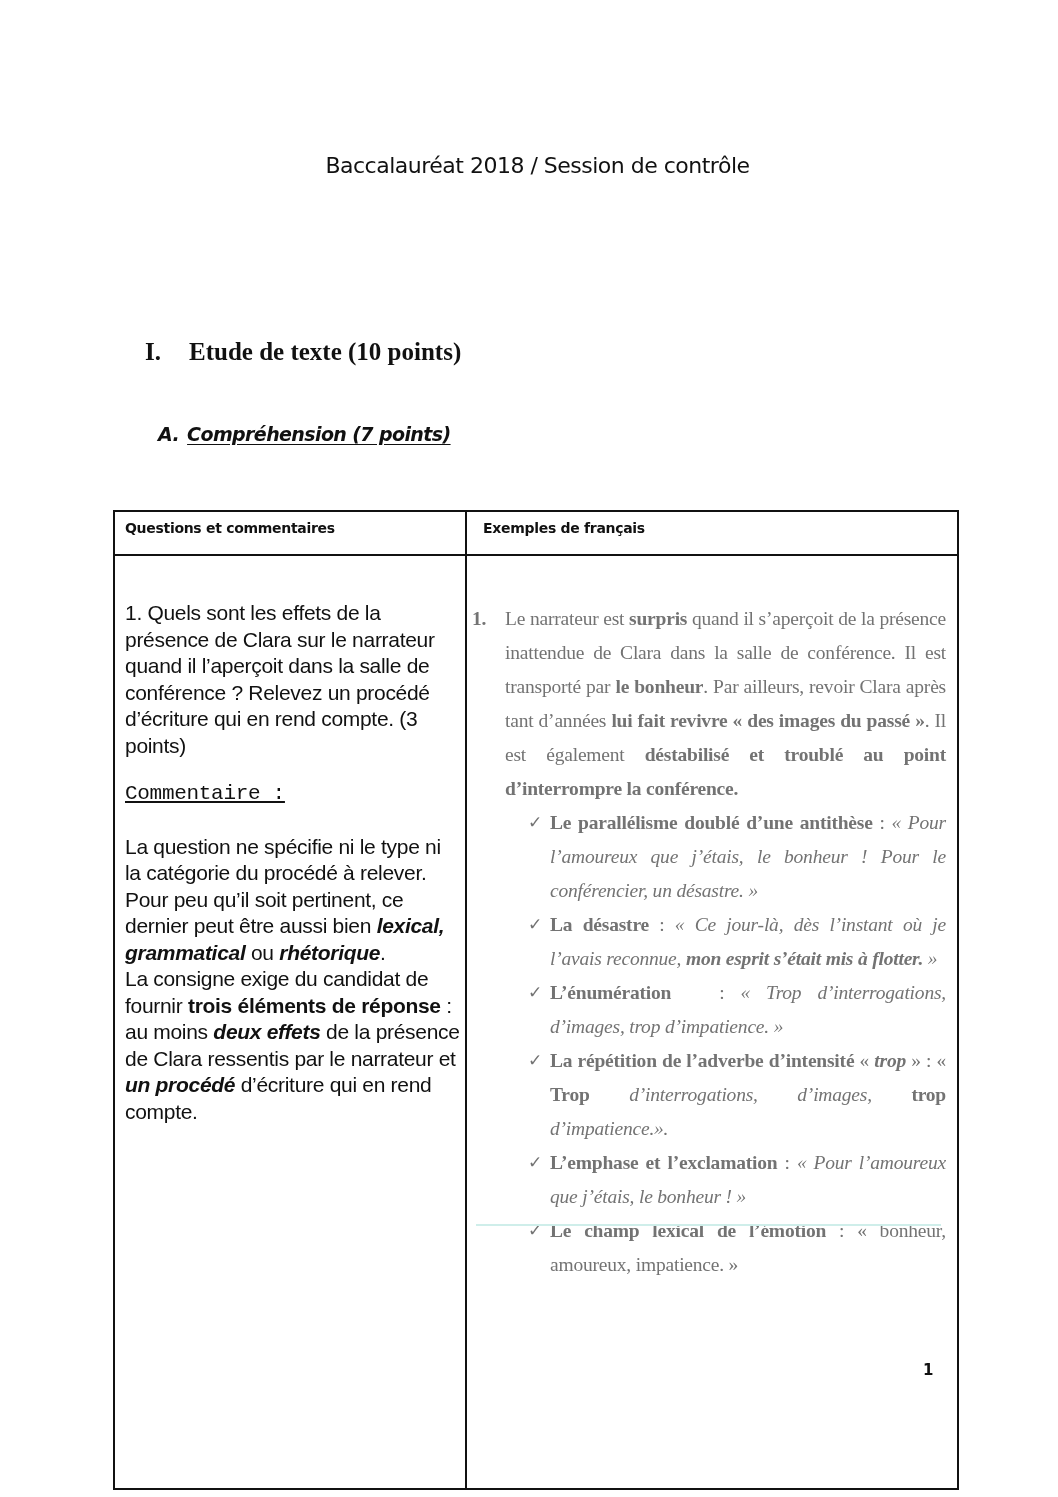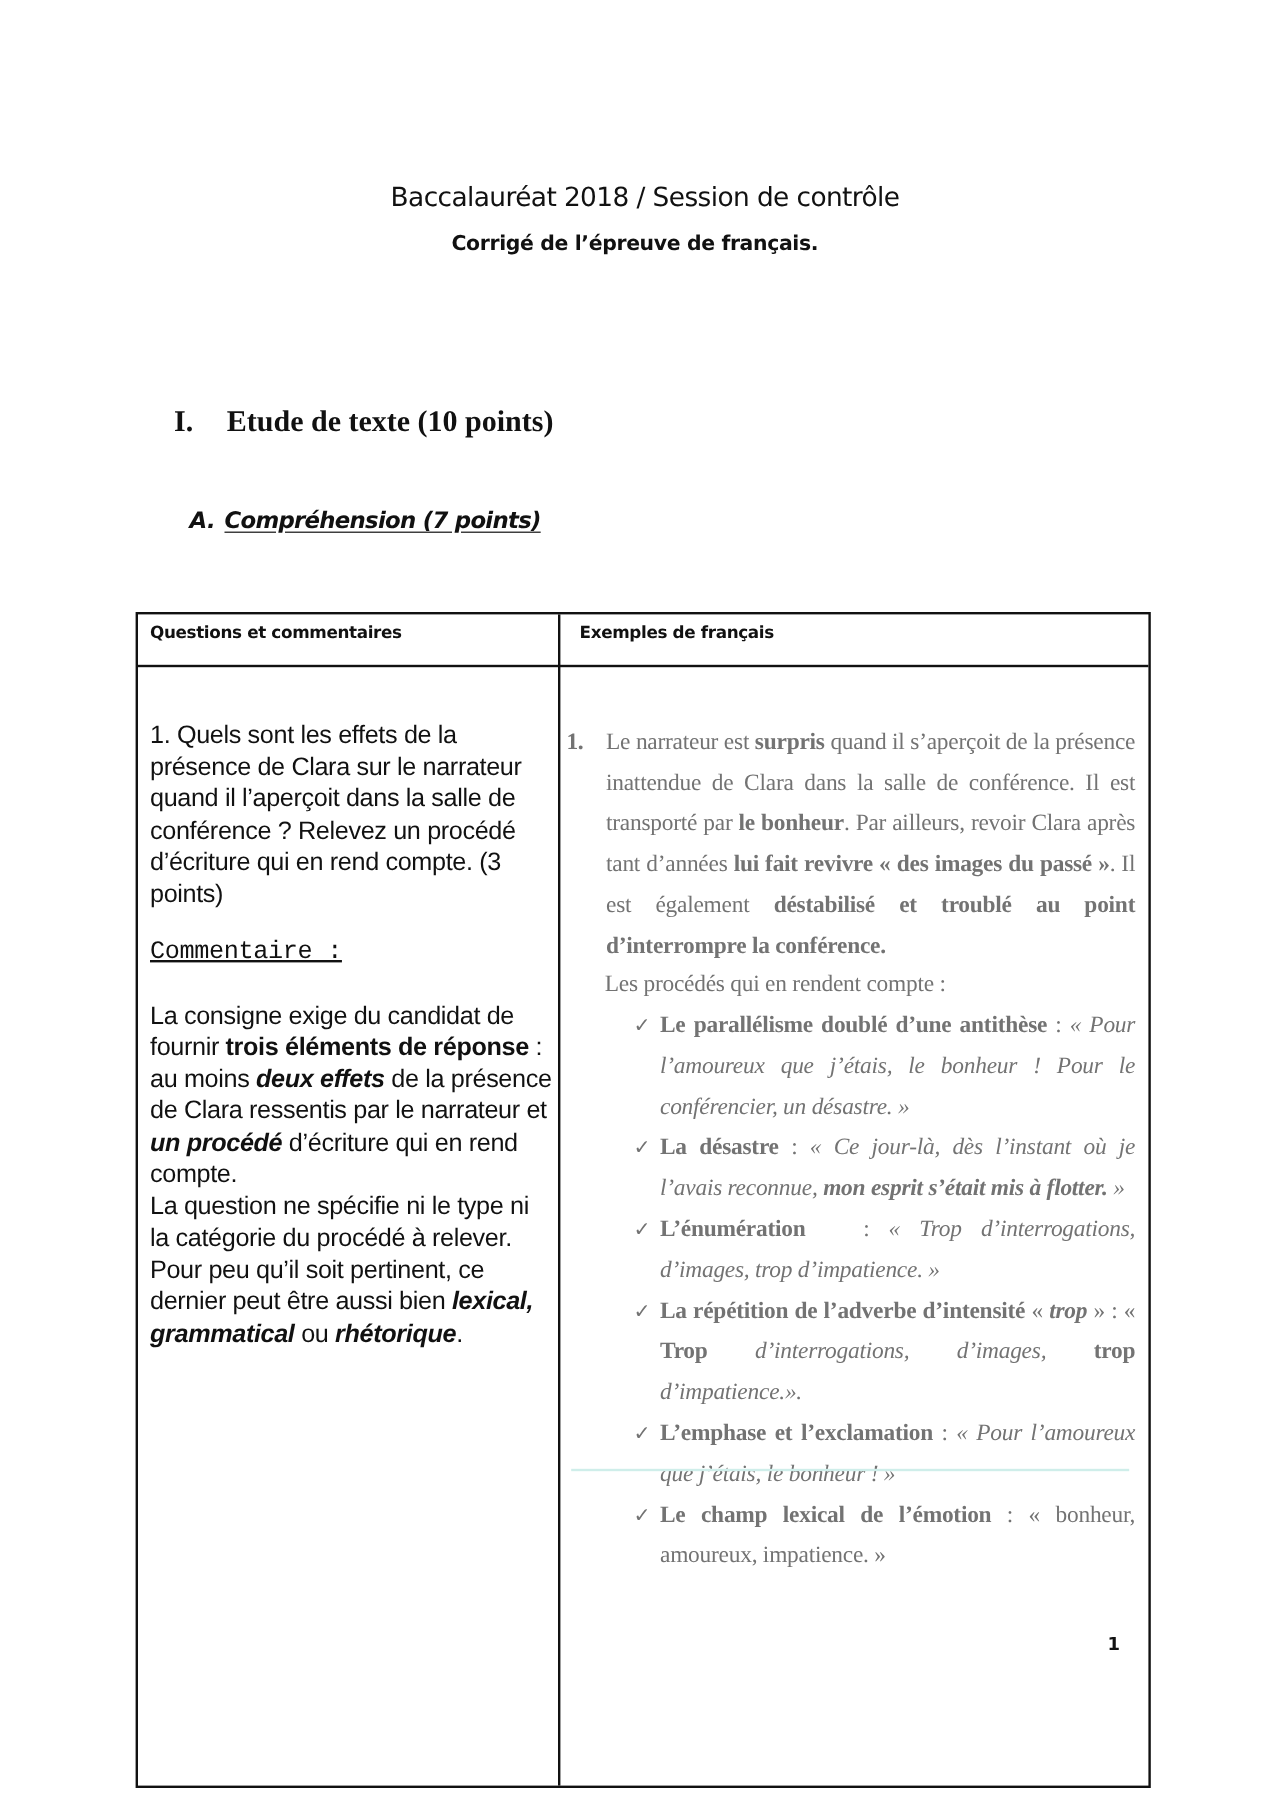--- a/index.html
+++ b/index.html
@@ -41,47 +41,45 @@
 
   .page-num { position: absolute; left: 923px; top: 1361px; font-family: "DejaVu Sans", sans-serif; font-weight: bold; font-size: 15px; }
 </style>
 </head>
 <body>
 
 <div class="page">
 
   <div class="title-block">
     <p class="title-main">Baccalauréat 2018 / Session de contrôle</p>
-    <p class="title-sub">Corrigé de l’épreuve de français.</p>
   </div>
 
   <div class="section-heading">
     <span class="num">I.</span><span>Etude de texte (10 points)</span>
   </div>
 
   <div class="sub-heading">
     <span class="letter">A.</span><span class="txt">Compréhension (7 points)</span>
   </div>
 
   <div class="table">
     <div class="vline"></div>
     <div class="hline"></div>
     <div class="th left">Questions et commentaires</div>
     <div class="th right">Exemples de français</div>
 
     <div class="qcol">
       <p>1. Quels sont les effets de la présence de Clara sur le narrateur quand il l’aperçoit dans la salle de conférence ? Relevez un procédé d’écriture qui en rend compte. (3 points)</p>
       <p class="comment-label">Commentaire :</p>
+      <p><span>La question ne spécifie ni le type ni la catégorie du procédé à relever.  Pour peu qu’il soit pertinent, ce dernier peut être aussi bien </span><b><i>lexical, grammatical</i></b><span> ou </span><b><i>rhétorique</i></b><span>.</span></p>
       <p><span>La consigne exige du candidat de fournir </span><b>trois éléments de réponse</b><span> : au moins </span><b><i>deux effets</i></b><span> de la présence de Clara ressentis par le narrateur et </span><b><i>un procédé</i></b><span> d’écriture qui en rend compte.</span></p>
-      <p><span>La question ne spécifie ni le type ni la catégorie du procédé à relever.  Pour peu qu’il soit pertinent, ce dernier peut être aussi bien </span><b><i>lexical, grammatical</i></b><span> ou </span><b><i>rhétorique</i></b><span>.</span></p>
     </div>
 
     <div class="acol">
       <p class="para1"><span class="n">1.</span><span>Le narrateur est </span><b>surpris</b><span> quand il s’aperçoit de la présence inattendue de Clara dans la salle de conférence. Il est transporté par </span><b>le bonheur</b><span>. Par ailleurs, revoir Clara après tant d’années </span><b>lui fait revivre « des images du passé »</b><span>. Il est également </span><b>déstabilisé et troublé au point d’interrompre la conférence.</b></p>
-      <p class="procedes">Les procédés qui en rendent compte :</p>
       <ul>
         <li><span class="check">✓</span><b>Le parallélisme doublé d’une antithèse</b><span> : </span><i>« Pour l’amoureux que j’étais, le bonheur ! Pour le conférencier, un désastre. »</i></li>
         <li><span class="check">✓</span><b>La désastre</b><span> : </span><i>« Ce jour-là, dès l’instant où je l’avais reconnue, </i><b><i>mon esprit s’était mis à flotter.</i></b><i> »</i></li>
         <li><span class="check">✓</span><b>L’énumération</b><span style="white-space:pre">   : </span><i>« Trop d’interrogations, d’images, trop d’impatience. »</i></li>
         <li><span class="check">✓</span><b>La répétition de l’adverbe d’intensité</b><span> « </span><b><i>trop</i></b><span> » : </span><span>« </span><b>Trop</b><i> d’interrogations, d’images, </i><b>trop</b><i> d’impatience.».</i></li>
         <li><span class="check">✓</span><b>L’emphase et l’exclamation</b><span> : </span><i>« Pour l’amoureux que j’étais, le bonheur ! »</i></li>
         <li><span class="check">✓</span><b>Le champ lexical de l’émotion</b><span> : </span><span>« bonheur, amoureux, impatience. »</span></li>
       </ul>
     </div>
   </div>

